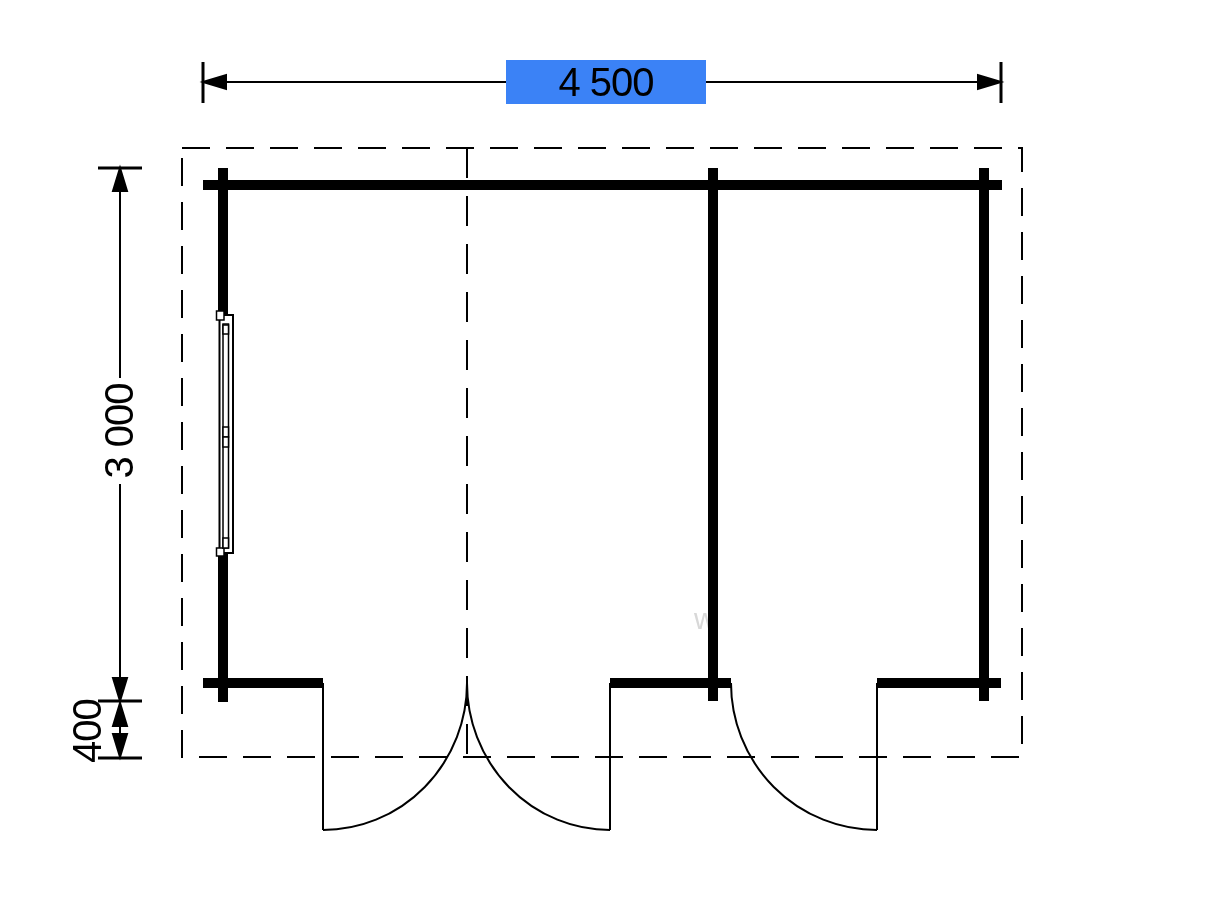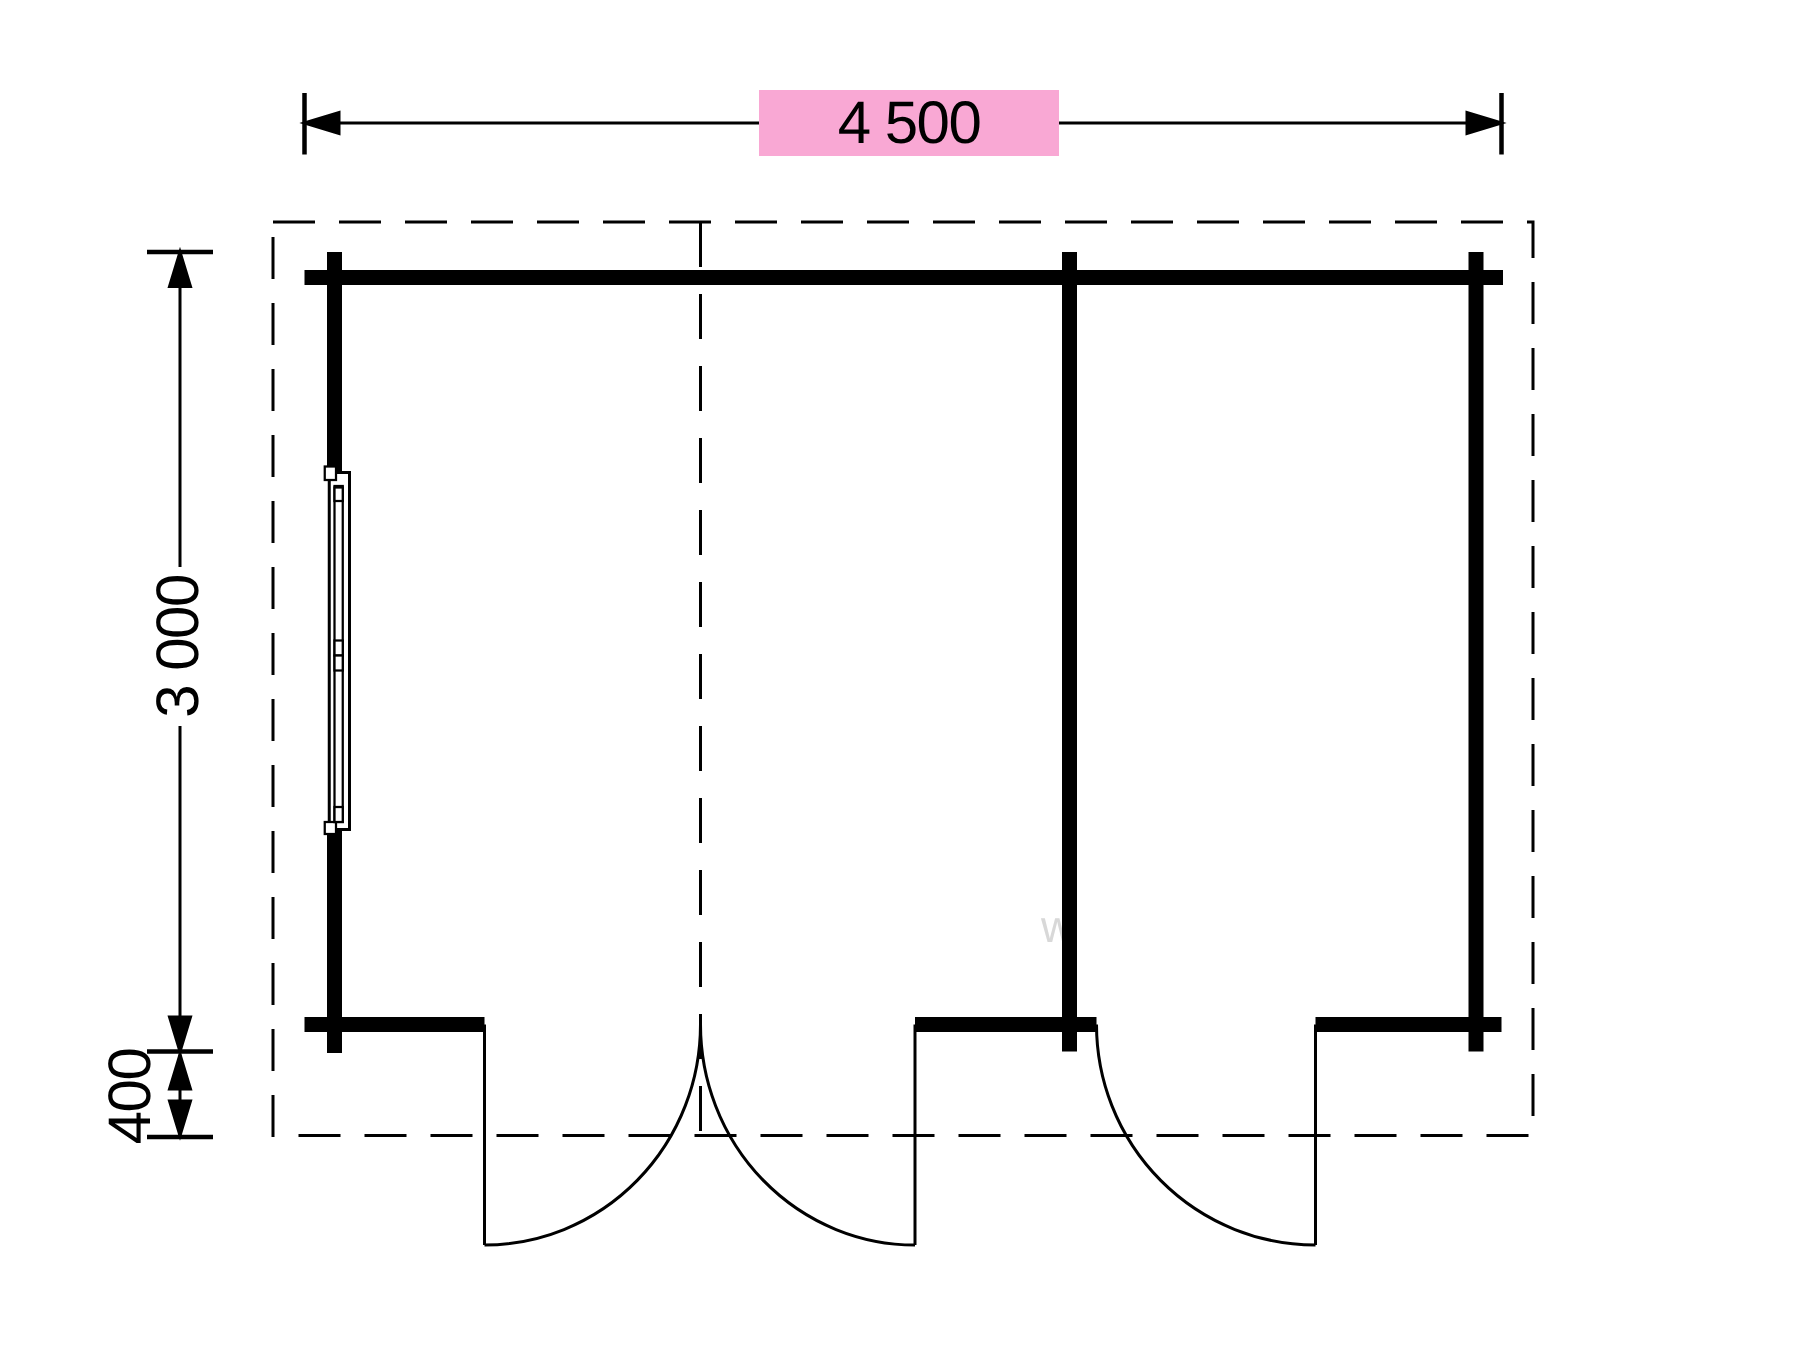--- a/index.html
+++ b/index.html
@@ -23,21 +23,21 @@
   }
   .dim-label {
     position: absolute;
     z-index: 2;
     color: #000000;
     font-size: 40px;
     letter-spacing: -1px;
     line-height: 44px;
     text-align: center;
     white-space: nowrap;
-    background: #f9a8d4;
+    background: #3b82f6;
   }
   .dim-label.rot {
     transform: rotate(-90deg);
     transform-origin: center center;
     background: transparent;
   }
   #dim-width-label  { left: 506px; top: 60px;  width: 200px; }
   #dim-height-label { left: 9px;   top: 409px; width: 220px; }
   #dim-overhang-label { left: 27px; top: 709px; width: 120px; }
   #watermark {

